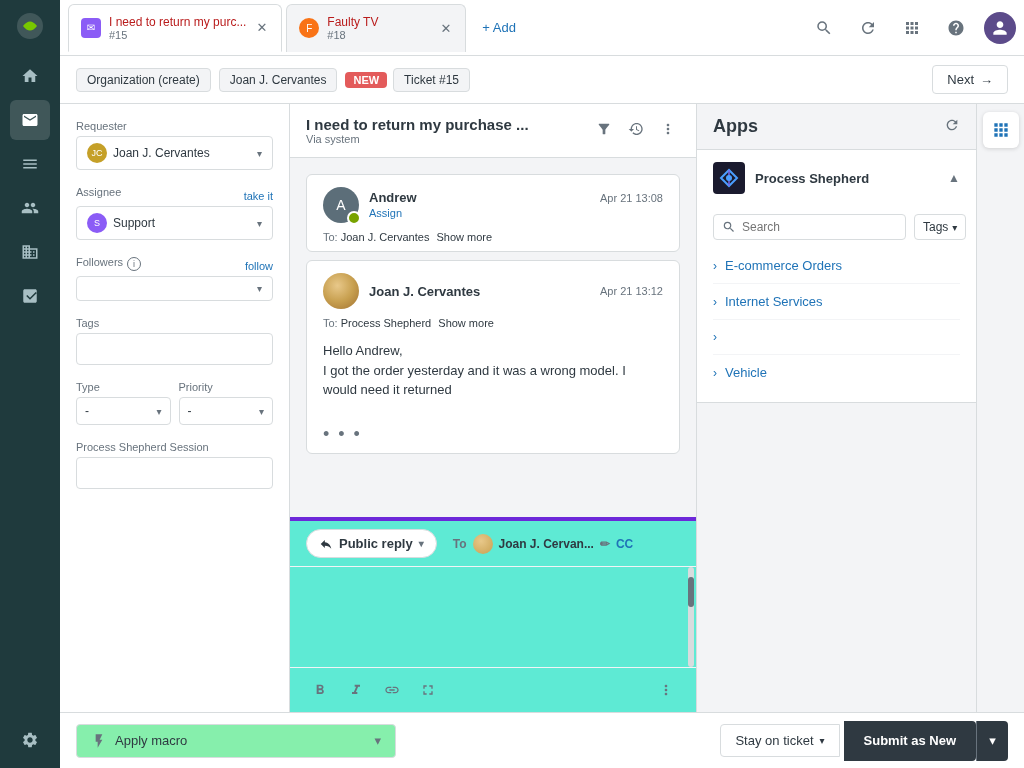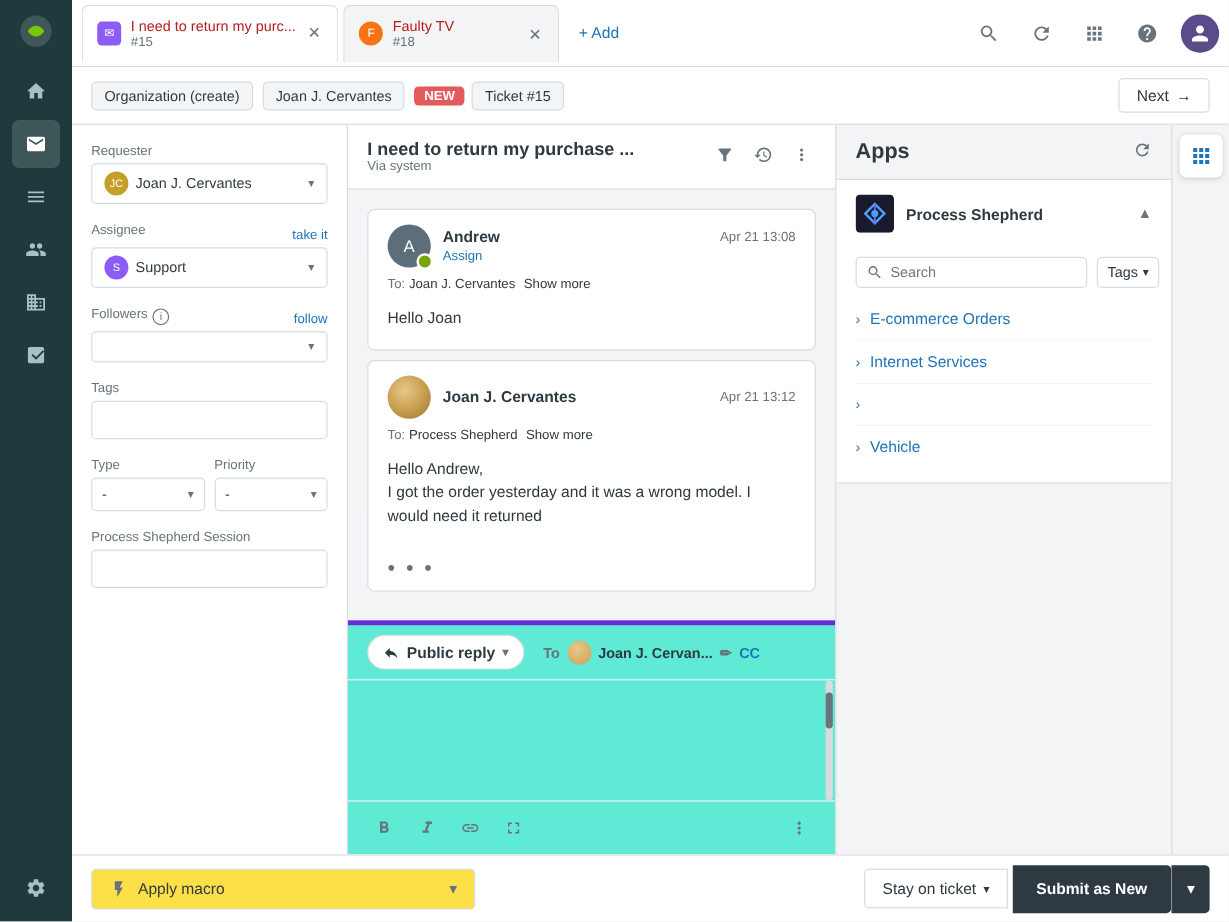--- a/index.html
+++ b/index.html
@@ -121,21 +121,21 @@
     .macro-chevron { color: #1f73b7; font-size: 12px; }
     .macro-name { font-size: 13px; color: #1f73b7; flex: 1; }
 
     
     .app-icons-panel { width: 48px; background: #f3f4f6; border-left: 1px solid #d8dcde; display: flex; flex-direction: column; align-items: center; padding: 8px 0; gap: 4px; flex-shrink: 0; }
     .app-icon-btn { width: 36px; height: 36px; display: flex; align-items: center; justify-content: center; border-radius: 6px; cursor: pointer; color: #68737d; }
     .app-icon-btn.active { background: #fff; box-shadow: 0 1px 4px rgba(0,0,0,0.15); }
 
     
     .bottom-bar { background: #fff; border-top: 1px solid #d8dcde; padding: 8px 16px; display: flex; align-items: center; gap: 8px; height: 56px; }
-    .macro-btn { display: flex; align-items: center; gap: 8px; padding: 8px 14px; border: 1px solid #d8dcde; border-radius: 4px; cursor: pointer; background: #fde047; font-size: 13px; color: #2f3941; flex: 1; max-width: 320px; }
+    .macro-btn { display: flex; align-items: center; gap: 8px; padding: 8px 14px; border: 1px solid #d8dcde; border-radius: 4px; cursor: pointer; background: #86efac; font-size: 13px; color: #2f3941; flex: 1; max-width: 320px; }
     .macro-btn-text { flex: 1; text-align: left; }
     .macro-expand { color: #68737d; }
     .stay-on-ticket { display: flex; align-items: center; gap: 6px; margin-left: auto; margin-right: 4px; padding: 8px 14px; border: 1px solid #d8dcde; border-radius: 4px 0 0 4px; cursor: pointer; background: #fff; font-size: 13px; color: #2f3941; }
     .submit-btn { padding: 8px 20px; background: #2f3941; color: #ffffff; border: none; border-radius: 0 4px 4px 0; cursor: pointer; font-size: 13px; font-weight: 700; height: 40px; text-align: center; }
     .submit-dropdown { width: 32px; height: 40px; background: #2f3941; border-left: 1px solid #68737d; display: flex; align-items: center; justify-content: center; cursor: pointer; border-radius: 0 4px 4px 0; color: white; }
   </style>
 </head>
 <body>
 
 <div class="sidebar">
@@ -353,21 +353,20 @@
                 <span class="msg-author">Andrew</span>
                 <span class="msg-time">Apr 21 13:08</span>
               </div>
               <span class="msg-assign">Assign</span>
             </div>
           </div>
           <div class="msg-to">
             To: <span>Joan J. Cervantes</span>
             <span class="msg-show-more">Show more</span>
           </div>
-          <div class="msg-body">Hello Joan</div>
         </div>
 
         <div class="message">
           <div class="message-header">
             <div class="msg-avatar-img" style="background: radial-gradient(circle at 40% 35%, #e8c88a 0%, #c8a050 50%, #a07030 100%);"></div>
             <div class="msg-meta">
               <div style="display:flex; align-items:center; justify-content:space-between;">
                 <span class="msg-author">Joan J. Cervantes</span>
                 <span class="msg-time">Apr 21 13:12</span>
               </div>

